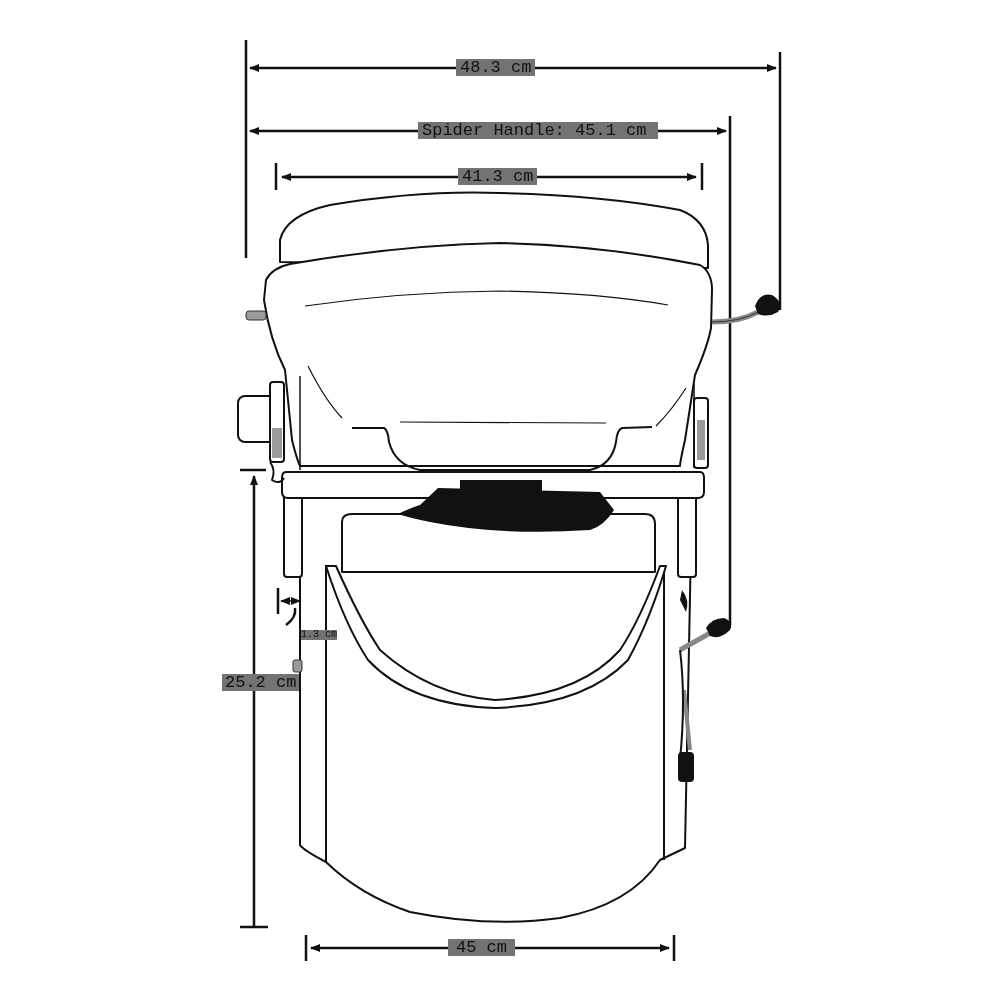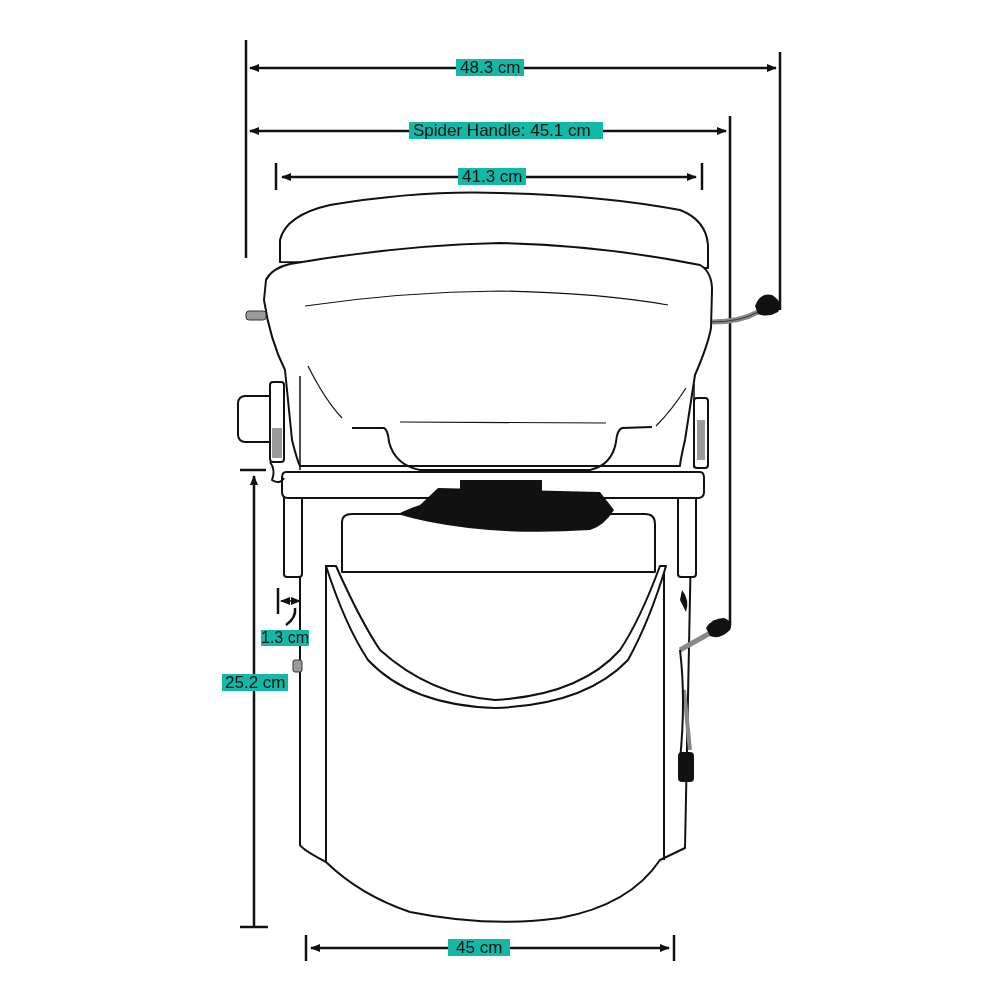--- a/index.html
+++ b/index.html
@@ -1,20 +1,20 @@
 <!DOCTYPE html>
 <html><head>
 <meta charset="utf-8">
 <style>
   html, body { margin: 0; padding: 0; background: #ffffff; }
   body { width: 1000px; height: 1000px; position: relative; overflow: hidden; font-family: "Liberation Sans", sans-serif; }
   #diagram { position: absolute; left: 0; top: 0; width: 1000px; height: 1000px; }
-  .dim-label { position: absolute; font-family: Liberation Sans, sans-serif; color: #111; background: #14b8a6; white-space: nowrap; line-height: 1; }
+  .dim-label { position: absolute; font-family: Liberation Mono, monospace; color: #111; background: #737373; white-space: nowrap; line-height: 1; }
   .lbl-lg { font-size: 17px; padding: 0 4px; }
-  .lbl-sm { font-size: 16px; }
+  .lbl-sm { font-size: 10px; margin-left: 40px; }
 </style>
 </head>
 <body>
 
 <svg id="diagram" viewBox="0 0 1000 1000" xmlns="http://www.w3.org/2000/svg">
   <defs>
     <marker id="arr" markerWidth="10" markerHeight="8" refX="9" refY="4" orient="auto-start-reverse" markerUnits="userSpaceOnUse">
       <path d="M0,0 L10,4 L0,8 Z" fill="#111"></path>
     </marker>
   </defs>
@@ -106,17 +106,17 @@
     <path d="M680,650 L712,632" stroke="#888" stroke-width="5" fill="none"></path>
     <path d="M706,628 Q712,618 724,618 Q734,622 730,630 Q720,640 710,636 Z" fill="#111"></path>
     <path d="M682,590 Q690,600 686,612 L680,600 Z" fill="#111"></path>
     <path d="M684,690 L690,750" stroke="#888" stroke-width="4" fill="none"></path>
     <path d="M680,650 Q686,700 680,760" stroke="#111" stroke-width="2" fill="none"></path>
     <rect x="678" y="752" width="16" height="30" rx="4" fill="#111"></rect>
   </g>
 </svg>
 
 <div class="dim-label lbl-lg" style="left:456px; top:59px;">48.3 cm</div>
-<div class="dim-label lbl-lg" style="left:409px; top:122px; padding:0 12px 0 4px;text-align:center;">Spider Handle: 45.1 cm</div>
+<div class="dim-label lbl-lg" style="left:418px; top:122px; padding:0 12px 0 4px;text-align:center;">Spider Handle: 45.1 cm</div>
 <div class="dim-label lbl-lg" style="left:458px; top:168px;">41.3 cm</div>
 <div class="dim-label lbl-lg" style="left:222px; top:674px; padding:0 3px;">25.2 cm</div>
 <div class="dim-label lbl-sm" style="left:261px; top:630px;">1.3 cm</div>
 <div class="dim-label lbl-lg" style="left:448px; top:939px; padding:0 8px;">45 cm</div>
 
 </body></html>

